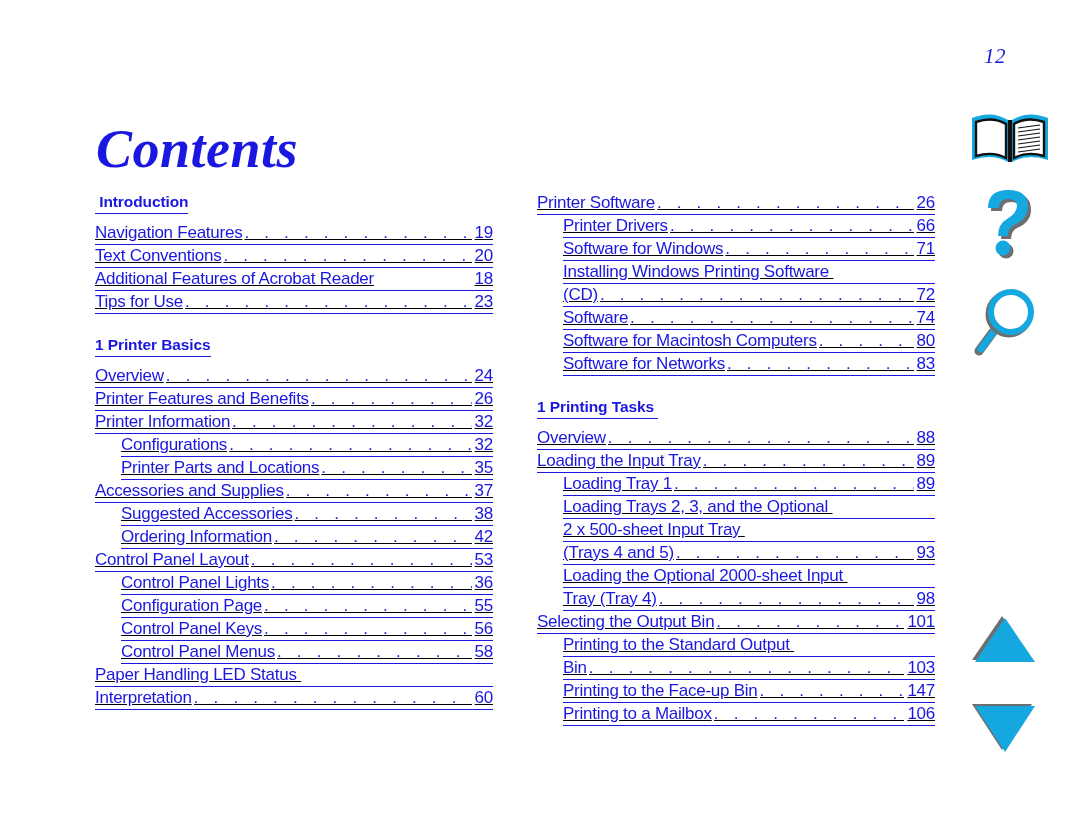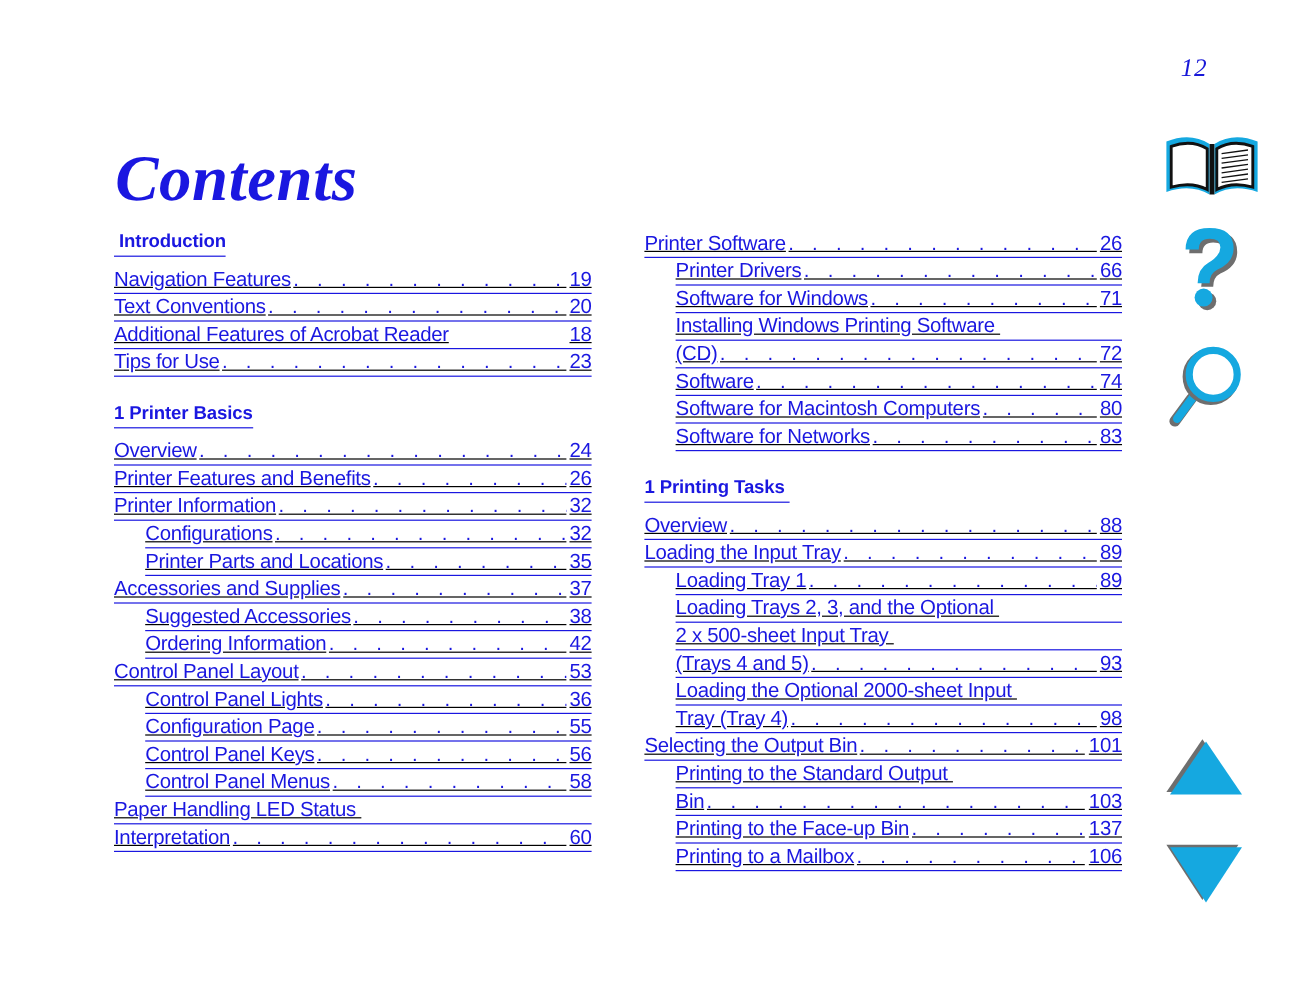--- a/index.html
+++ b/index.html
@@ -414,21 +414,21 @@
           <div class="entry-line">
             <span class="entry-title">Bin</span>
             <span class="leader">. . . . . . . . . . . . . . . . . . . . . . . . . . . . . . . . . . . . . . . . . .</span>
             <span class="entry-page">103</span>
           </div>
         </a>
         <a class="toc-entry lvl2" href="#">
           <div class="entry-line">
             <span class="entry-title">Printing to the Face-up Bin</span>
             <span class="leader">. . . . . . . . . . . . . . . . . . . . . . . . . . . . . . . . . . . . . . . . . .</span>
-            <span class="entry-page">137</span>
+            <span class="entry-page">147</span>
           </div>
         </a>
         <a class="toc-entry lvl2" href="#">
           <div class="entry-line">
             <span class="entry-title">Printing to a Mailbox</span>
             <span class="leader">. . . . . . . . . . . . . . . . . . . . . . . . . . . . . . . . . . . . . . . . . .</span>
             <span class="entry-page">106</span>
           </div>
         </a>
       </div>

